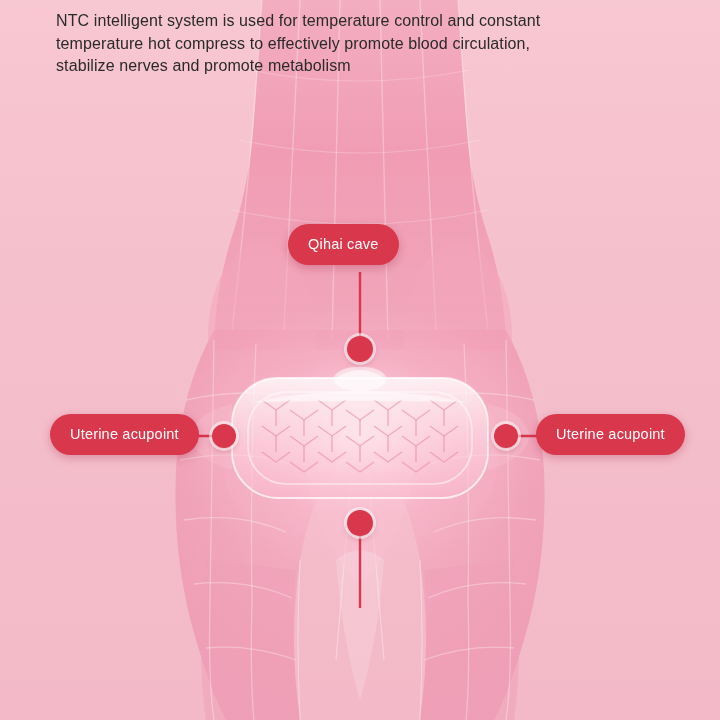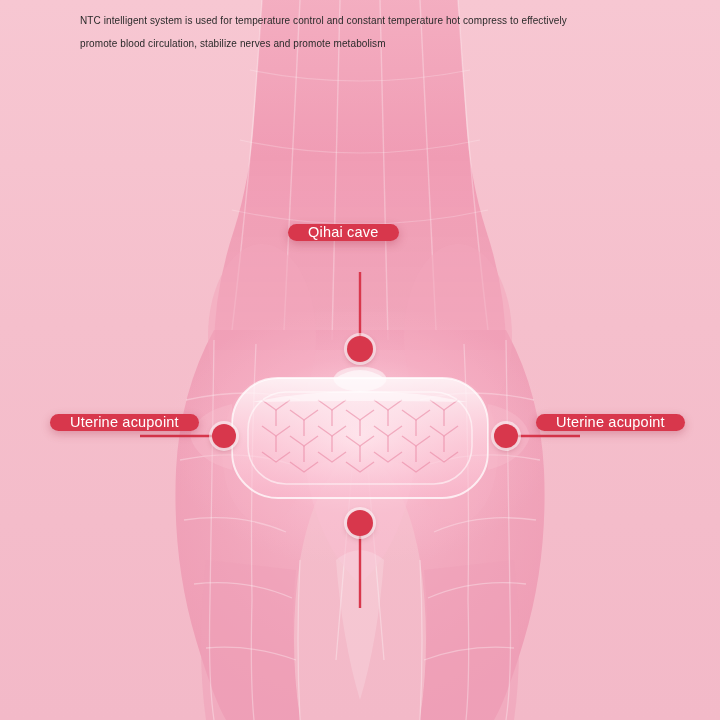--- a/index.html
+++ b/index.html
@@ -22,25 +22,24 @@
     overflow: hidden;
   }
 
   
   #caption {
     position: absolute;
     left: 56px;
     top: 10px;
     width: 520px;
     color: #2a2a2a;
-    font-size: 10px;
+    font-size: 16px;
     line-height: 22.5px;
     letter-spacing: 0.1px;
     z-index: 40;
-    margin-left: 24px;
   }
 
   
   #art {
     position: absolute;
     left: 0;
     top: 0;
     width: 720px;
     height: 720px;
     z-index: 5;
@@ -63,21 +62,21 @@
 
   
   .label {
     position: absolute;
     background: #d8374c;
     color: #ffffff;
     font-size: 14.5px;
     line-height: 1;
     letter-spacing: 0.2px;
     border-radius: 22px;
-    padding: 1px 20px;
+    padding: 13px 20px;
     white-space: nowrap;
     box-shadow: 0 3px 10px rgba(150,20,45,0.28);
     z-index: 35;
   }
 
   #label-qihai      { left: 288px; top: 224px; }
   #label-uterine-l  { left: 50px;  top: 414px; }
   #label-uterine-r  { left: 536px; top: 414px; }
   #label-guanyuan   { left: 289px; top: 608px; }
 </style>

